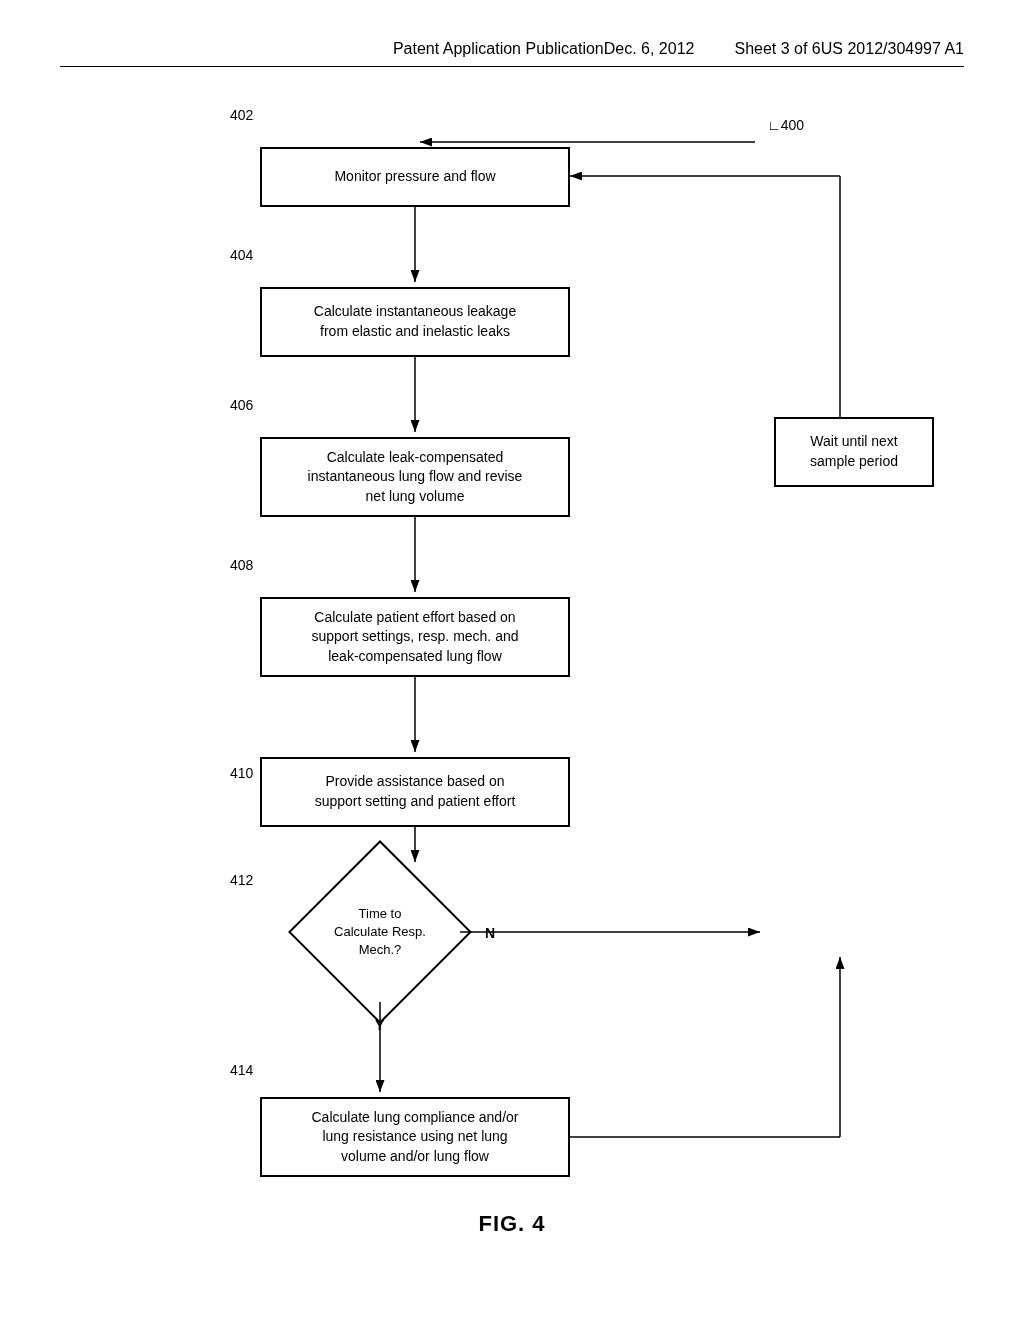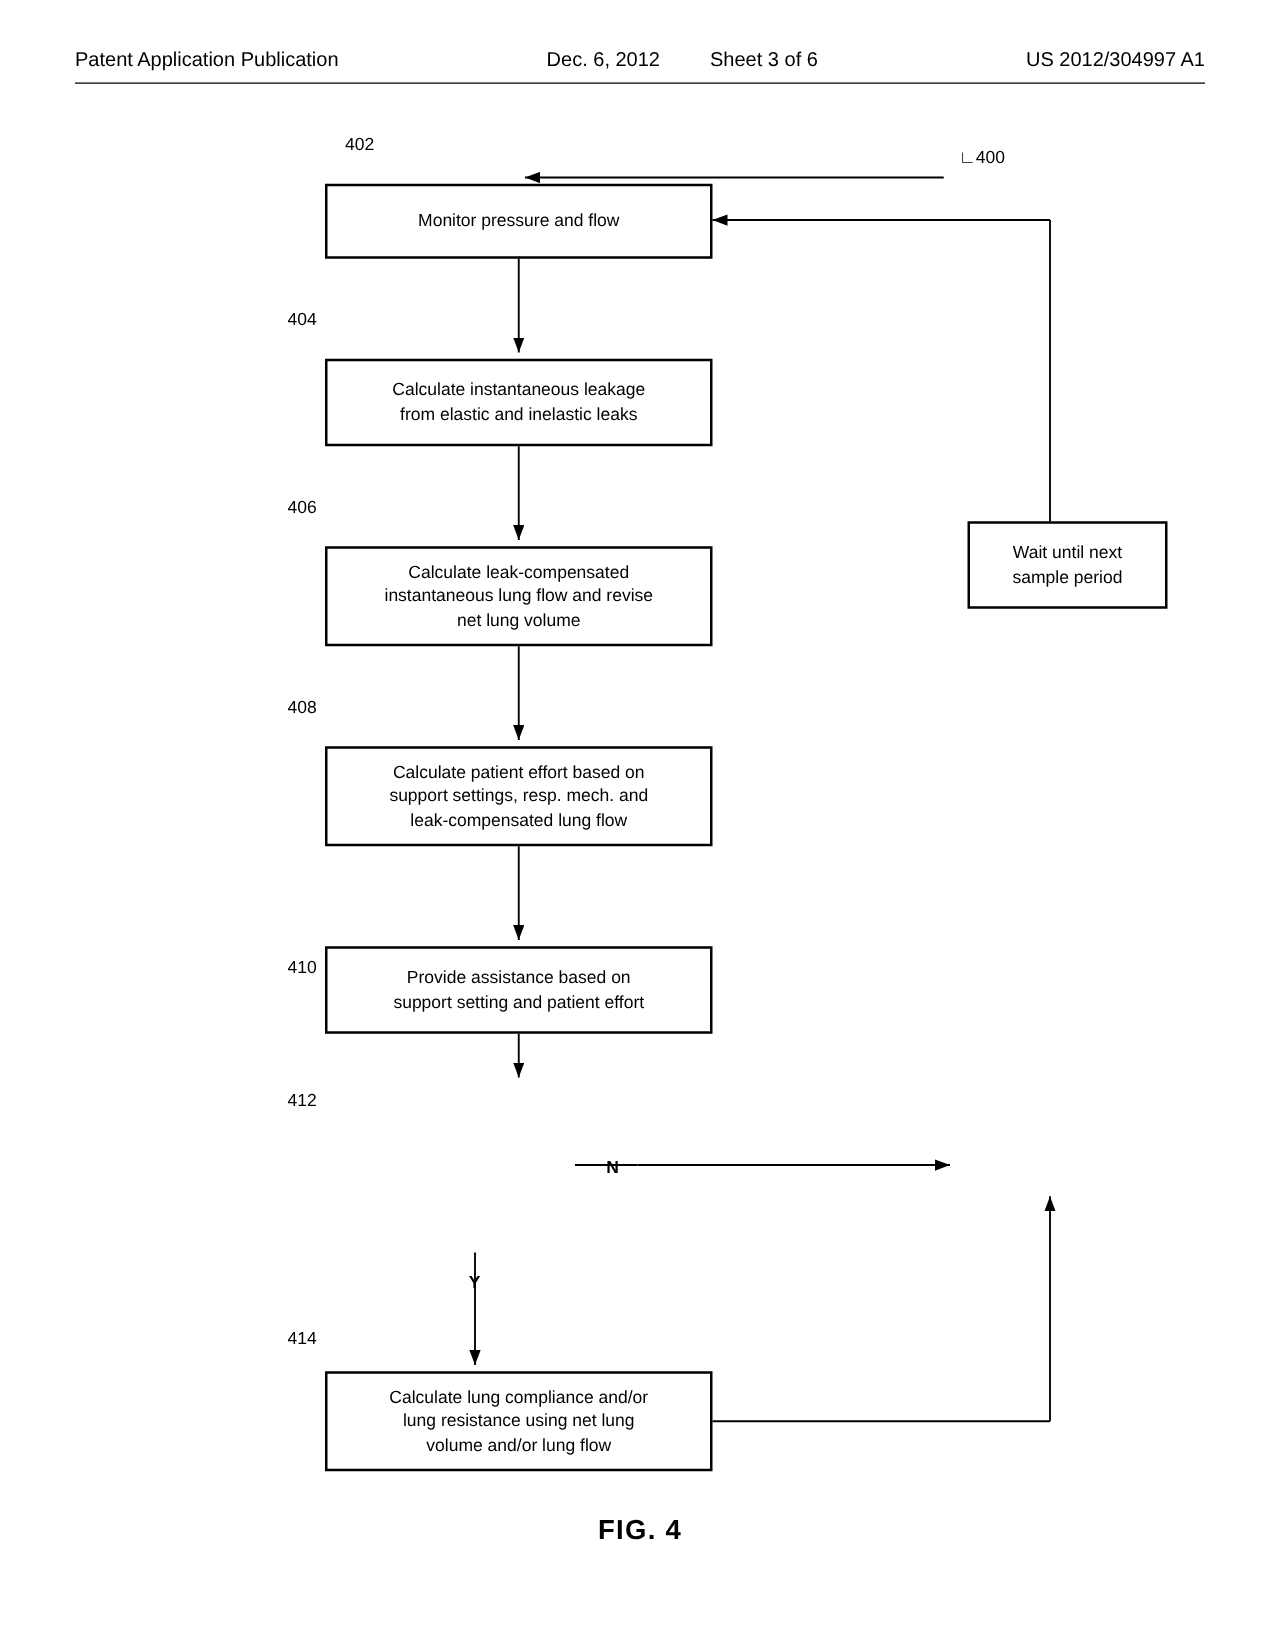--- a/index.html
+++ b/index.html
@@ -12,21 +12,21 @@
       overflow: hidden;
     }
     .page {
       width: 1024px;
       height: 1320px;
       position: relative;
       padding: 40px 60px;
     }
     .header {
       display: flex;
-      justify-content: space-between;
+      justify-content: flex-end;
       align-items: center;
       border-bottom: 1px solid #000;
       padding-bottom: 8px;
       margin-bottom: 20px;
     }
     .diagram-area {
       position: relative;
       width: 100%;
       height: 1180px;
     }
@@ -98,21 +98,21 @@
     </div>
     <div>US 2012/304997 A1</div>
   </div>
 
   <div class="diagram-area">
 
     <div style="position:absolute; top:30px; right:160px; font-size:14px;">
       <span style="font-size:14px;">∟</span><span>400</span>
     </div>
 
-    <div style="position:absolute; left:170px; top:20px; font-size:14px;margin-left:46px;">402</div>
+    <div style="position:absolute; left:170px; top:20px; font-size:14px;">402</div>
     <div class="flow-box" style="left:200px; top:60px; width:310px; height:60px;">
       <span>Monitor pressure and flow</span>
     </div>
 
     <div style="position:absolute; left:170px; top:160px; font-size:14px;">404</div>
     <div class="flow-box" style="left:200px; top:200px; width:310px; height:70px;">
       <span style="white-space:pre-line;">Calculate instantaneous leakage
 from elastic and inelastic leaks</span>
     </div>
 
@@ -135,20 +135,26 @@
 leak-compensated lung flow</span>
     </div>
 
     <div style="position:absolute; left:170px; top:630px; font-size:14px;margin-top:48px;">410</div>
     <div class="flow-box" style="left:200px; top:670px; width:310px; height:70px;">
       <span style="white-space:pre-line;">Provide assistance based on
 support setting and patient effort</span>
     </div>
 
     <div style="position:absolute; left:170px; top:785px; font-size:14px;">412</div>
+    <div class="flow-diamond" style="left:240px; top:775px; width:160px; height:140px;">
+      <div class="flow-diamond-inner"></div>
+      <div class="flow-diamond-text" style="white-space:pre-line; font-size:13px;">Time to
+Calculate Resp.
+Mech.?</div>
+    </div>
 
     <div style="position:absolute; left:425px; top:838px; font-size:14px; font-weight:bold;">N</div>
 
     <div style="position:absolute; left:315px; top:930px; font-size:14px; font-weight:bold;">Y</div>
 
     <div style="position:absolute; left:170px; top:975px; font-size:14px;">414</div>
     <div class="flow-box" style="left:200px; top:1010px; width:310px; height:80px;">
       <span style="white-space:pre-line;">Calculate lung compliance and/or
 lung resistance using net lung
 volume and/or lung flow</span>

